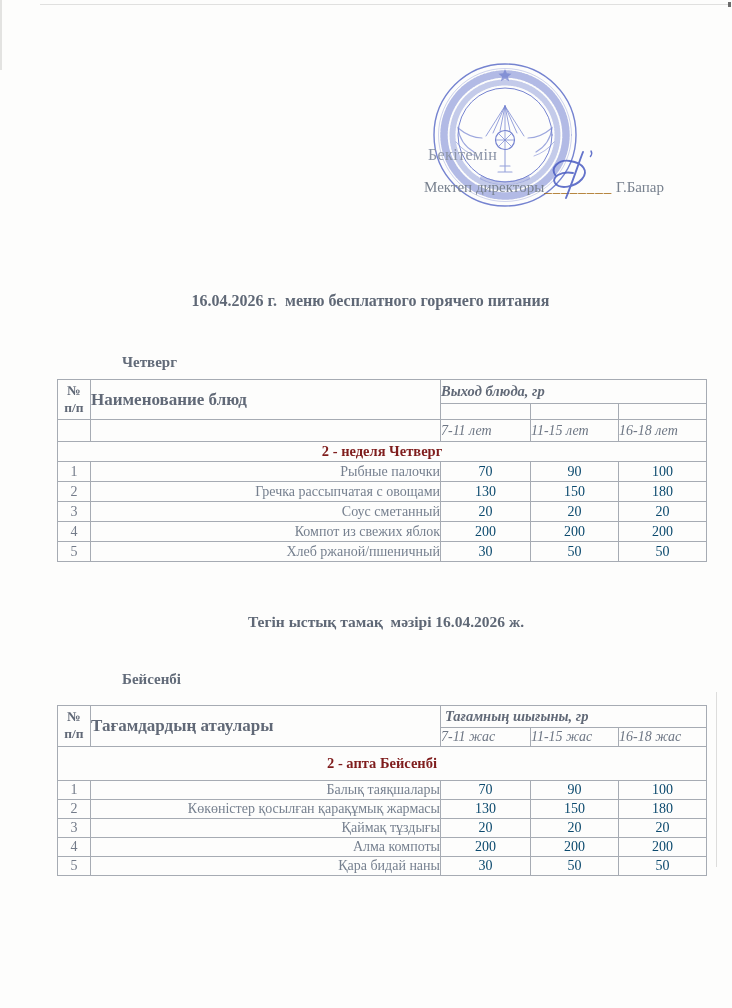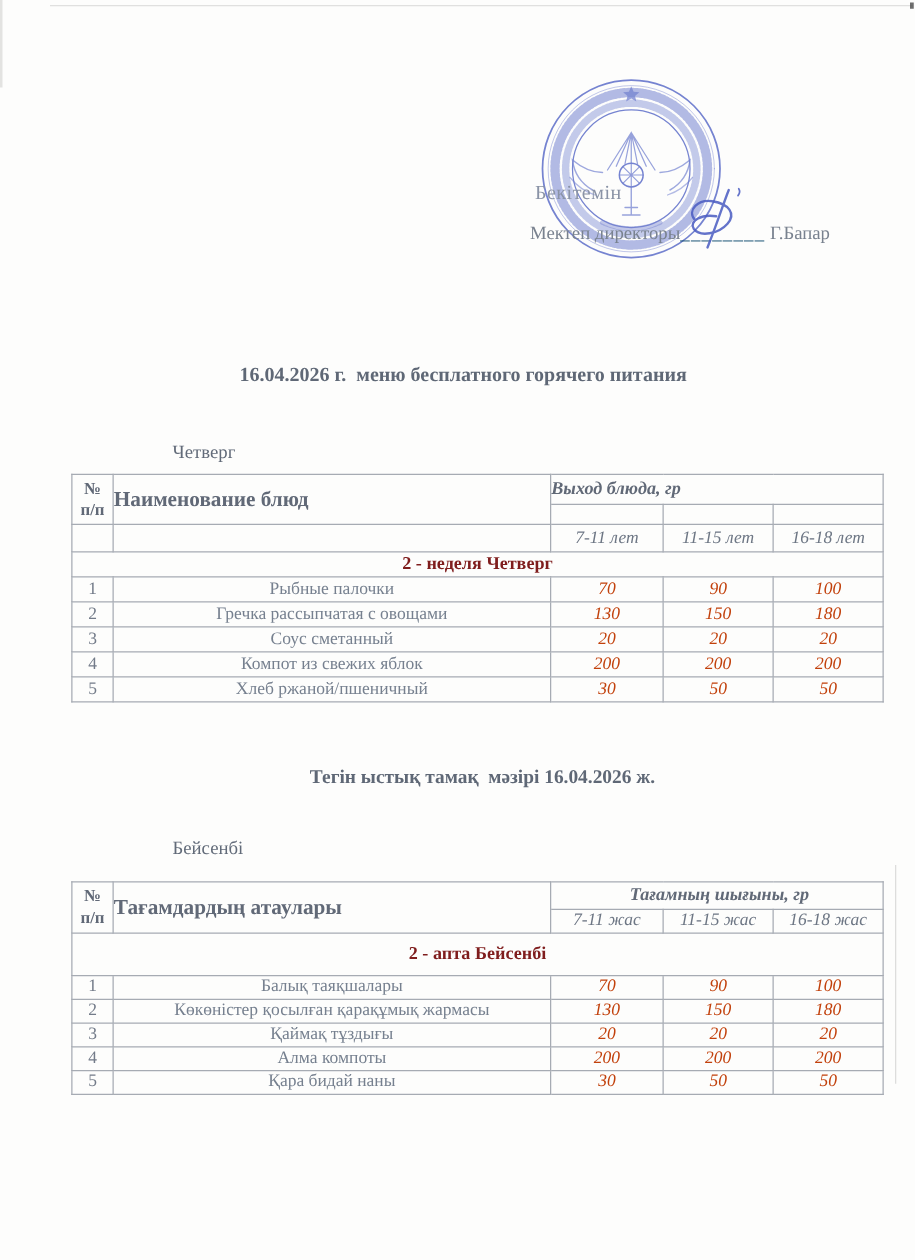--- a/index.html
+++ b/index.html
@@ -15,53 +15,53 @@
   .scan-edge-left{position:absolute;left:0;top:0;width:2px;height:70px;background:#e3e3e1;}
 
   
   .stamp{position:absolute;left:430px;top:60px;width:150px;height:150px;}
   .approve-label{
     position:absolute;left:428px;top:146px;font-size:16px;color:#8a93a6;letter-spacing:.4px;
   }
   .director-line{
     position:absolute;left:424px;top:179px;font-size:15px;color:#79828f;white-space:pre;
   }
-  .director-line .us{letter-spacing:1px;color:#0c4a6e;text-align:center;}
+  .director-line .us{letter-spacing:1px;color:#a16207;text-align:center;}
   .signature{position:absolute;left:536px;top:146px;width:78px;height:60px;}
 
   .title{
     position:absolute;left:0;width:732px;box-sizing:border-box;text-align:center;
     font-weight:bold;color:#5f6876;white-space:pre;
   }
   .t1{top:292px;font-size:16px;padding-left:9px;}
   .t2{top:613px;font-size:15.5px;padding-left:40px;}
   .day{
-    position:absolute;left:138px;font-weight:normal;font-size:15px;color:#626b79;
+    position:absolute;left:122px;font-weight:bold;font-size:15px;color:#626b79;
   }
   .d1{top:354px;}
   .d2{top:671px;}
 
   table.menu{
     position:absolute;left:57px;width:649px;border-collapse:collapse;table-layout:fixed;
     font-size:14px;color:#76808f;
   }
   #t1{top:379px;}
   #t2{top:705px;}
   table.menu td,table.menu th{
     border:1px solid #a6abb3;padding:0;vertical-align:middle;overflow:hidden;
   }
   th.num-h{font-weight:bold;color:#616977;font-size:13.5px;text-align:center;line-height:1.25;}
   th.name-h{font-weight:bold;color:#616977;font-size:17px;text-align:left;padding-left:8px;}
   th.out-h{font-weight:bold;color:#616977;font-size:14.5px;text-align:left;padding-left:7px;font-style:italic;}
-  #t2 th.out-h{text-align:center;padding-left:4px;}
-  td.age{font-style:italic;text-align:center;color:#6d7684;font-size:14px;}
+  #t2 th.out-h{text-align:left;padding-left:4px;}
+  td.age{font-style:italic;color:#6d7684;font-size:14px;}
   tr.sectionrow td{font-weight:bold;text-align:center;color:#7f1d1d;font-size:14.5px;}
   td.rn{text-align:center;color:#737b89;}
-  td.dish{text-align:center;padding-left:8px;color:#76808f;}
-  td.val{font-style:italic;text-align:center;color:#c2410c;margin-top:28px;}
+  td.dish{text-align:right;padding-left:8px;color:#76808f;}
+  td.val{text-align:center;color:#0c4a6e;margin-top:28px;}
 
   #t1 tr.hr1{height:24px;}
   #t1 tr.hr2{height:16px;}
   #t1 tr.hr3{height:22px;}
   #t1 tr.sectionrow{height:20px;}
   #t1 tr.datarow{height:20px;}
   #t2 tr.hr1{height:22px;}
   #t2 tr.hr3{height:19px;}
   #t2 tr.sectionrow{height:34px;}
   #t2 tr.datarow{height:19px;}

